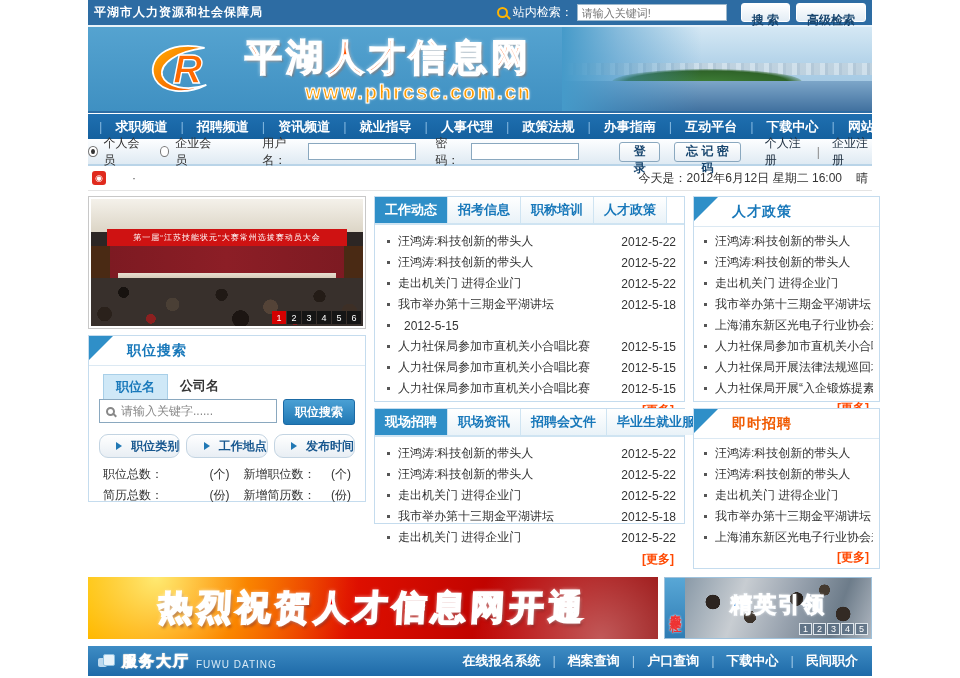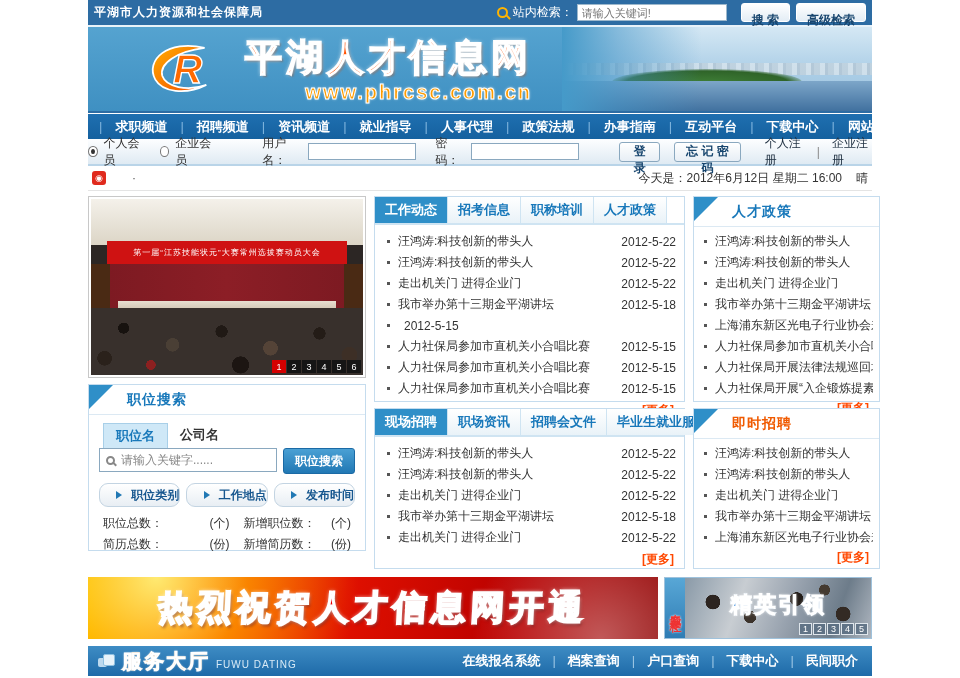--- a/index.html
+++ b/index.html
@@ -71,21 +71,21 @@
     font-size:9px; line-height:14px; text-align:center; margin-right:26px;}
   .tk-b { color:#555; margin-right:6px; }
   .tk-news { cursor:pointer; }
   .tk-right { margin-left:auto; display:flex; gap:14px; }
 
   
   .main { display:flex; gap:8px; margin-top:5px; }
   .col-l { width:278px; } .col-m { width:311px; } .col-r { width:187px; }
 
   
-  .photo { width:278px; height:182px; border:1px solid #c8c8c8; background:#fff; padding:2px; position:relative; cursor:pointer;}
+  .photo { width:278px; height:133px; border:1px solid #c8c8c8; background:#fff; padding:2px; position:relative; cursor:pointer;}
   .scene { position:relative; width:100%; height:100%; overflow:hidden; background:#2c2624;}
   .sc-ceiling { position:absolute; top:0; left:0; right:0; height:26%;
     background:linear-gradient(#f4f1ea,#dcd5c6); }
   .sc-banner { position:absolute; top:24%; left:6%; right:6%; height:13%; background:#cf1212;
     color:#fff; font-size:8px; display:flex; align-items:center; justify-content:center;
     letter-spacing:1px; white-space:nowrap; overflow:hidden;}
   .sc-wall { position:absolute; top:37%; left:0; right:0; height:27%;
     background:linear-gradient(90deg,#4a2a14 0,#4a2a14 7%,#7d1a22 7%,#8c1e26 50%,#7d1a22 93%,#4a2a14 93%);}
   .sc-stage { position:absolute; top:58%; left:10%; right:10%; height:7%;
     background:linear-gradient(#e8ded0,#c9bca8);}
@@ -149,21 +149,21 @@
     font-weight:bold; color:#1878ba; background:linear-gradient(#ffffff,#e9f2f8);
     border-right:1px solid #cfe4f2; cursor:pointer; white-space:nowrap;}
   .tab.on { background:#2f8fc8; color:#fff; }
   .newslist { padding:6px 8px 2px; }
   .nrow { display:flex; align-items:center; height:21px; font-size:12px; color:#333; }
   .blt { width:3px; height:3px; background:#555; margin:0 8px 0 4px; flex:none;}
   .nt { flex:1; white-space:nowrap; overflow:hidden; cursor:pointer; }
   .nd { color:#333; margin-left:6px; }
   .more { text-align:right; font-size:12px; font-weight:bold; color:#ff4800; padding:1px 10px 4px;
     cursor:pointer;}
-  .panel-m1 { height:206px; } .panel-m2 { margin-top:6px; height:161px; }
+  .panel-m1 { height:206px; } .panel-m2 { margin-top:6px; height:116px; }
   .panel-r1 { height:206px; } .panel-r2 { margin-top:6px; height:161px; }
   .r-list { padding:4px 6px 0; }
   .r-list .nrow { height:21px; }
 
   
   .bannerrow { display:flex; gap:6px; margin-top:8px; height:62px; }
   .adbanner { width:570px; height:62px; position:relative; overflow:hidden; cursor:pointer;
     background:linear-gradient(100deg,#ffb400 0%,#ff5a00 18%,#e01000 45%,#b80000 75%,#900000 100%);}
   .adbanner::before { content:""; position:absolute; inset:0;
     background:radial-gradient(circle at 12% 0%,rgba(255,240,120,.95) 0,rgba(255,200,0,.5) 18%,transparent 40%),
@@ -193,21 +193,21 @@
     display:flex; align-items:center; justify-content:center; border:1px solid #dfe6ec; cursor:pointer;}
 
   
   .footbar { height:30px; margin-top:7px; background:linear-gradient(#3e8cc4,#1e6aa8);
     display:flex; align-items:center; padding:0 10px; }
   .fd-icon { width:16px; height:14px; margin-right:8px; position:relative; }
   .fd-icon::before { content:""; position:absolute; left:0; top:4px; width:9px; height:9px;
     background:#bcd9ee; border-radius:2px;}
   .fd-icon::after { content:""; position:absolute; left:5px; top:0; width:10px; height:10px;
     background:#e8f3fa; border:1px solid #8fc0e0; border-radius:2px;}
-  .fd-title { font-size:20px; font-weight:bold; color:#ff8a00; letter-spacing:2px;
+  .fd-title { font-size:15px; font-weight:bold; color:#ff8a00; letter-spacing:2px;
     -webkit-text-stroke:0.8px #fff; text-shadow:0 0 2px #fff;}
   .fd-sub { color:#d8eaf6; font-size:10px; margin:6px 0 0 6px; letter-spacing:1px; }
   .fd-links { margin-left:auto; display:flex; align-items:center; margin-right:4px;}
   .fd-link { color:#fff; font-size:13px; font-weight:bold; cursor:pointer; white-space:nowrap;}
   .fd-link + .fd-link::before { content:"|"; color:#9cc6e4; font-weight:normal; margin:0 12px;}
 </style>
 </head>
 <body>
 
 <div class="page">

